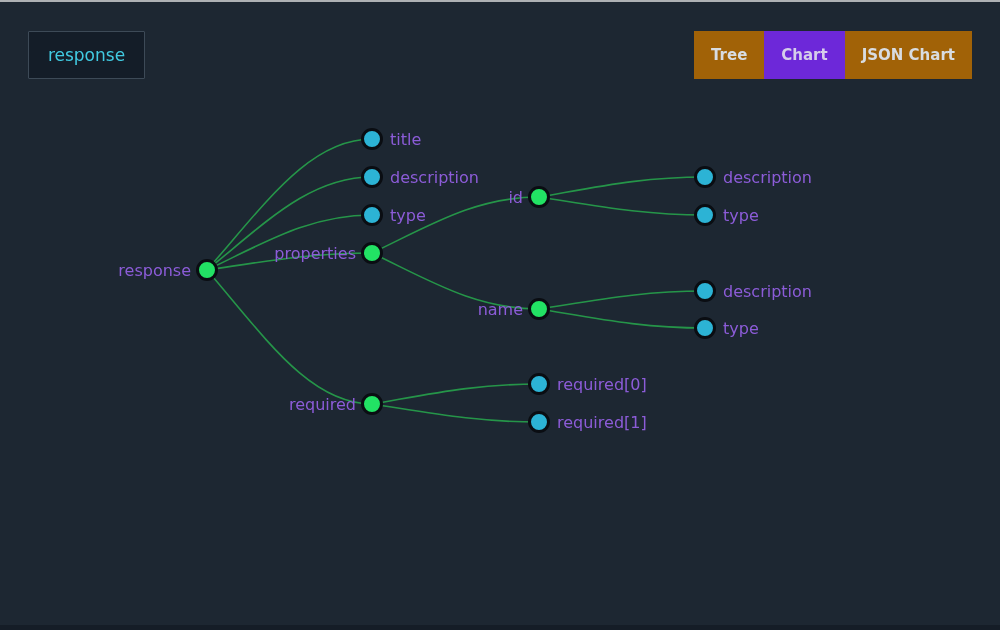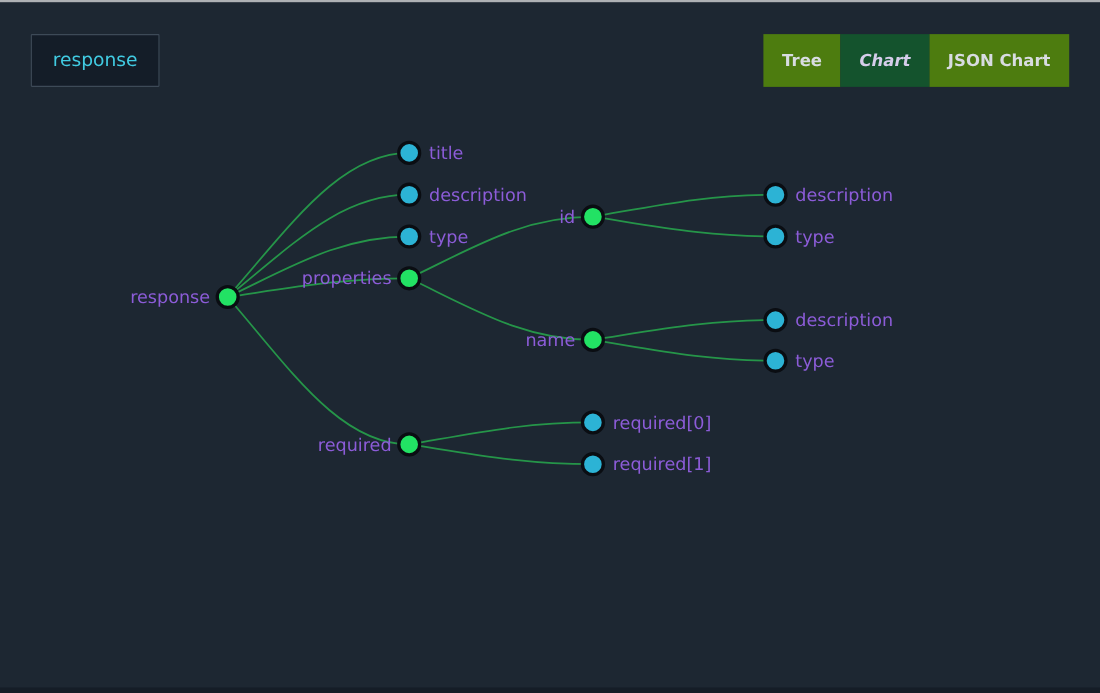--- a/index.html
+++ b/index.html
@@ -16,26 +16,26 @@
     background:#141d28;border:1px solid #3d4a57;color:#41cbe2;
     font-family:"DejaVu Sans","Liberation Sans",sans-serif;
     font-size:17px;display:flex;align-items:center;justify-content:center;
     cursor:pointer;z-index:20;box-sizing:border-box;border-radius:1px;
   }
 
   .tabs{
     position:absolute;top:31px;right:28px;height:48px;display:flex;z-index:20;
   }
   .tab{
-    height:48px;padding:0 17px;border:none;background:#4d7c0f;color:#d8dce1;
+    height:48px;padding:0 17px;border:none;background:#a16207;color:#d8dce1;
     font-family:"DejaVu Sans","Liberation Sans",sans-serif;
     font-weight:bold;font-size:15px;display:flex;align-items:center;justify-content:center;
     cursor:pointer;
   }
-  .tab.active{background:#14532d;color:#d5cdea;font-style:italic;}
+  .tab.active{background:#6d28d9;color:#d5cdea;}
 
   .chart-svg{position:absolute;top:0;left:0;z-index:10;}
   .edge{fill:none;stroke-width:1.6px;stroke-opacity:0.9;}
   .node-circle{cursor:pointer;}
   .node-label{font-family:"DejaVu Sans","Liberation Sans",sans-serif;font-size:16px;}
 </style>
 </head>
 <body>
 
 <div class="top-edge"></div>

